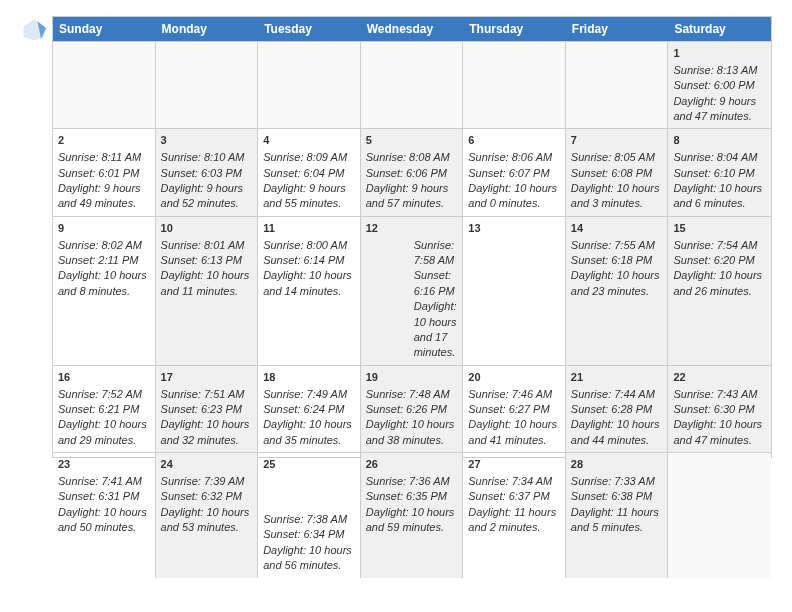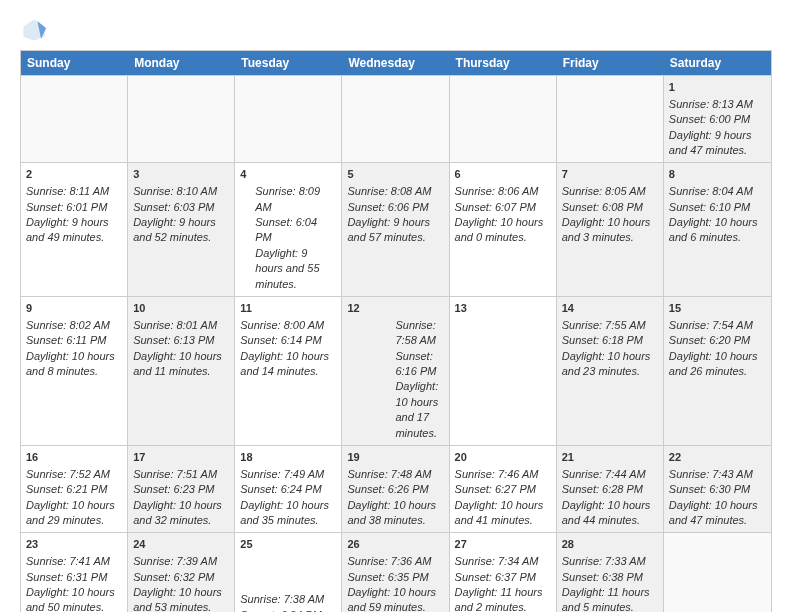--- a/index.html
+++ b/index.html
@@ -8,21 +8,21 @@
       background: #fff;
       width: 792px;
       height: 612px;
       overflow: hidden;
     }
     .page {
       width: 792px;
       height: 468px;
       padding: 16px 20px 10px 20px;
       display: flex;
-      flex-direction: column;
+      flex-direction: row;
     }
     .header {
       display: flex;
       justify-content: space-between;
       align-items: flex-start;
       margin-bottom: 6px;
     }
     .logo {
       display: flex;
       align-items: center;
@@ -155,21 +155,21 @@
 Daylight: 9 hours and 49 minutes.</div>
           </div>
           <div class="cal-cell shaded">
             <span class="day-num">3</span>
             <div class="day-info" style="white-space: pre-line;">Sunrise: 8:10 AM
 Sunset: 6:03 PM
 Daylight: 9 hours and 52 minutes.</div>
           </div>
           <div class="cal-cell">
             <span class="day-num">4</span>
-            <div class="day-info" style="white-space: pre-line; margin-left: 15px;">Sunrise: 8:09 AM
+            <div class="day-info" style="white-space: pre-line;">Sunrise: 8:09 AM
 Sunset: 6:04 PM
 Daylight: 9 hours and 55 minutes.</div>
           </div>
           <div class="cal-cell shaded">
             <span class="day-num">5</span>
             <div class="day-info" style="white-space: pre-line;">Sunrise: 8:08 AM
 Sunset: 6:06 PM
 Daylight: 9 hours and 57 minutes.</div>
           </div>
           <div class="cal-cell">
@@ -188,21 +188,21 @@
             <span class="day-num">8</span>
             <div class="day-info" style="white-space: pre-line;">Sunrise: 8:04 AM
 Sunset: 6:10 PM
 Daylight: 10 hours and 6 minutes.</div>
           </div>
         </div>
         <div class="cal-row">
           <div class="cal-cell">
             <span class="day-num">9</span>
             <div class="day-info" style="white-space: pre-line;">Sunrise: 8:02 AM
-Sunset: 6:11 PM
+Sunset: 2:11 PM
 Daylight: 10 hours and 8 minutes.</div>
           </div>
           <div class="cal-cell shaded">
             <span class="day-num">10</span>
             <div class="day-info" style="white-space: pre-line;">Sunrise: 8:01 AM
 Sunset: 6:13 PM
 Daylight: 10 hours and 11 minutes.</div>
           </div>
           <div class="cal-cell">
             <span class="day-num">11</span>

